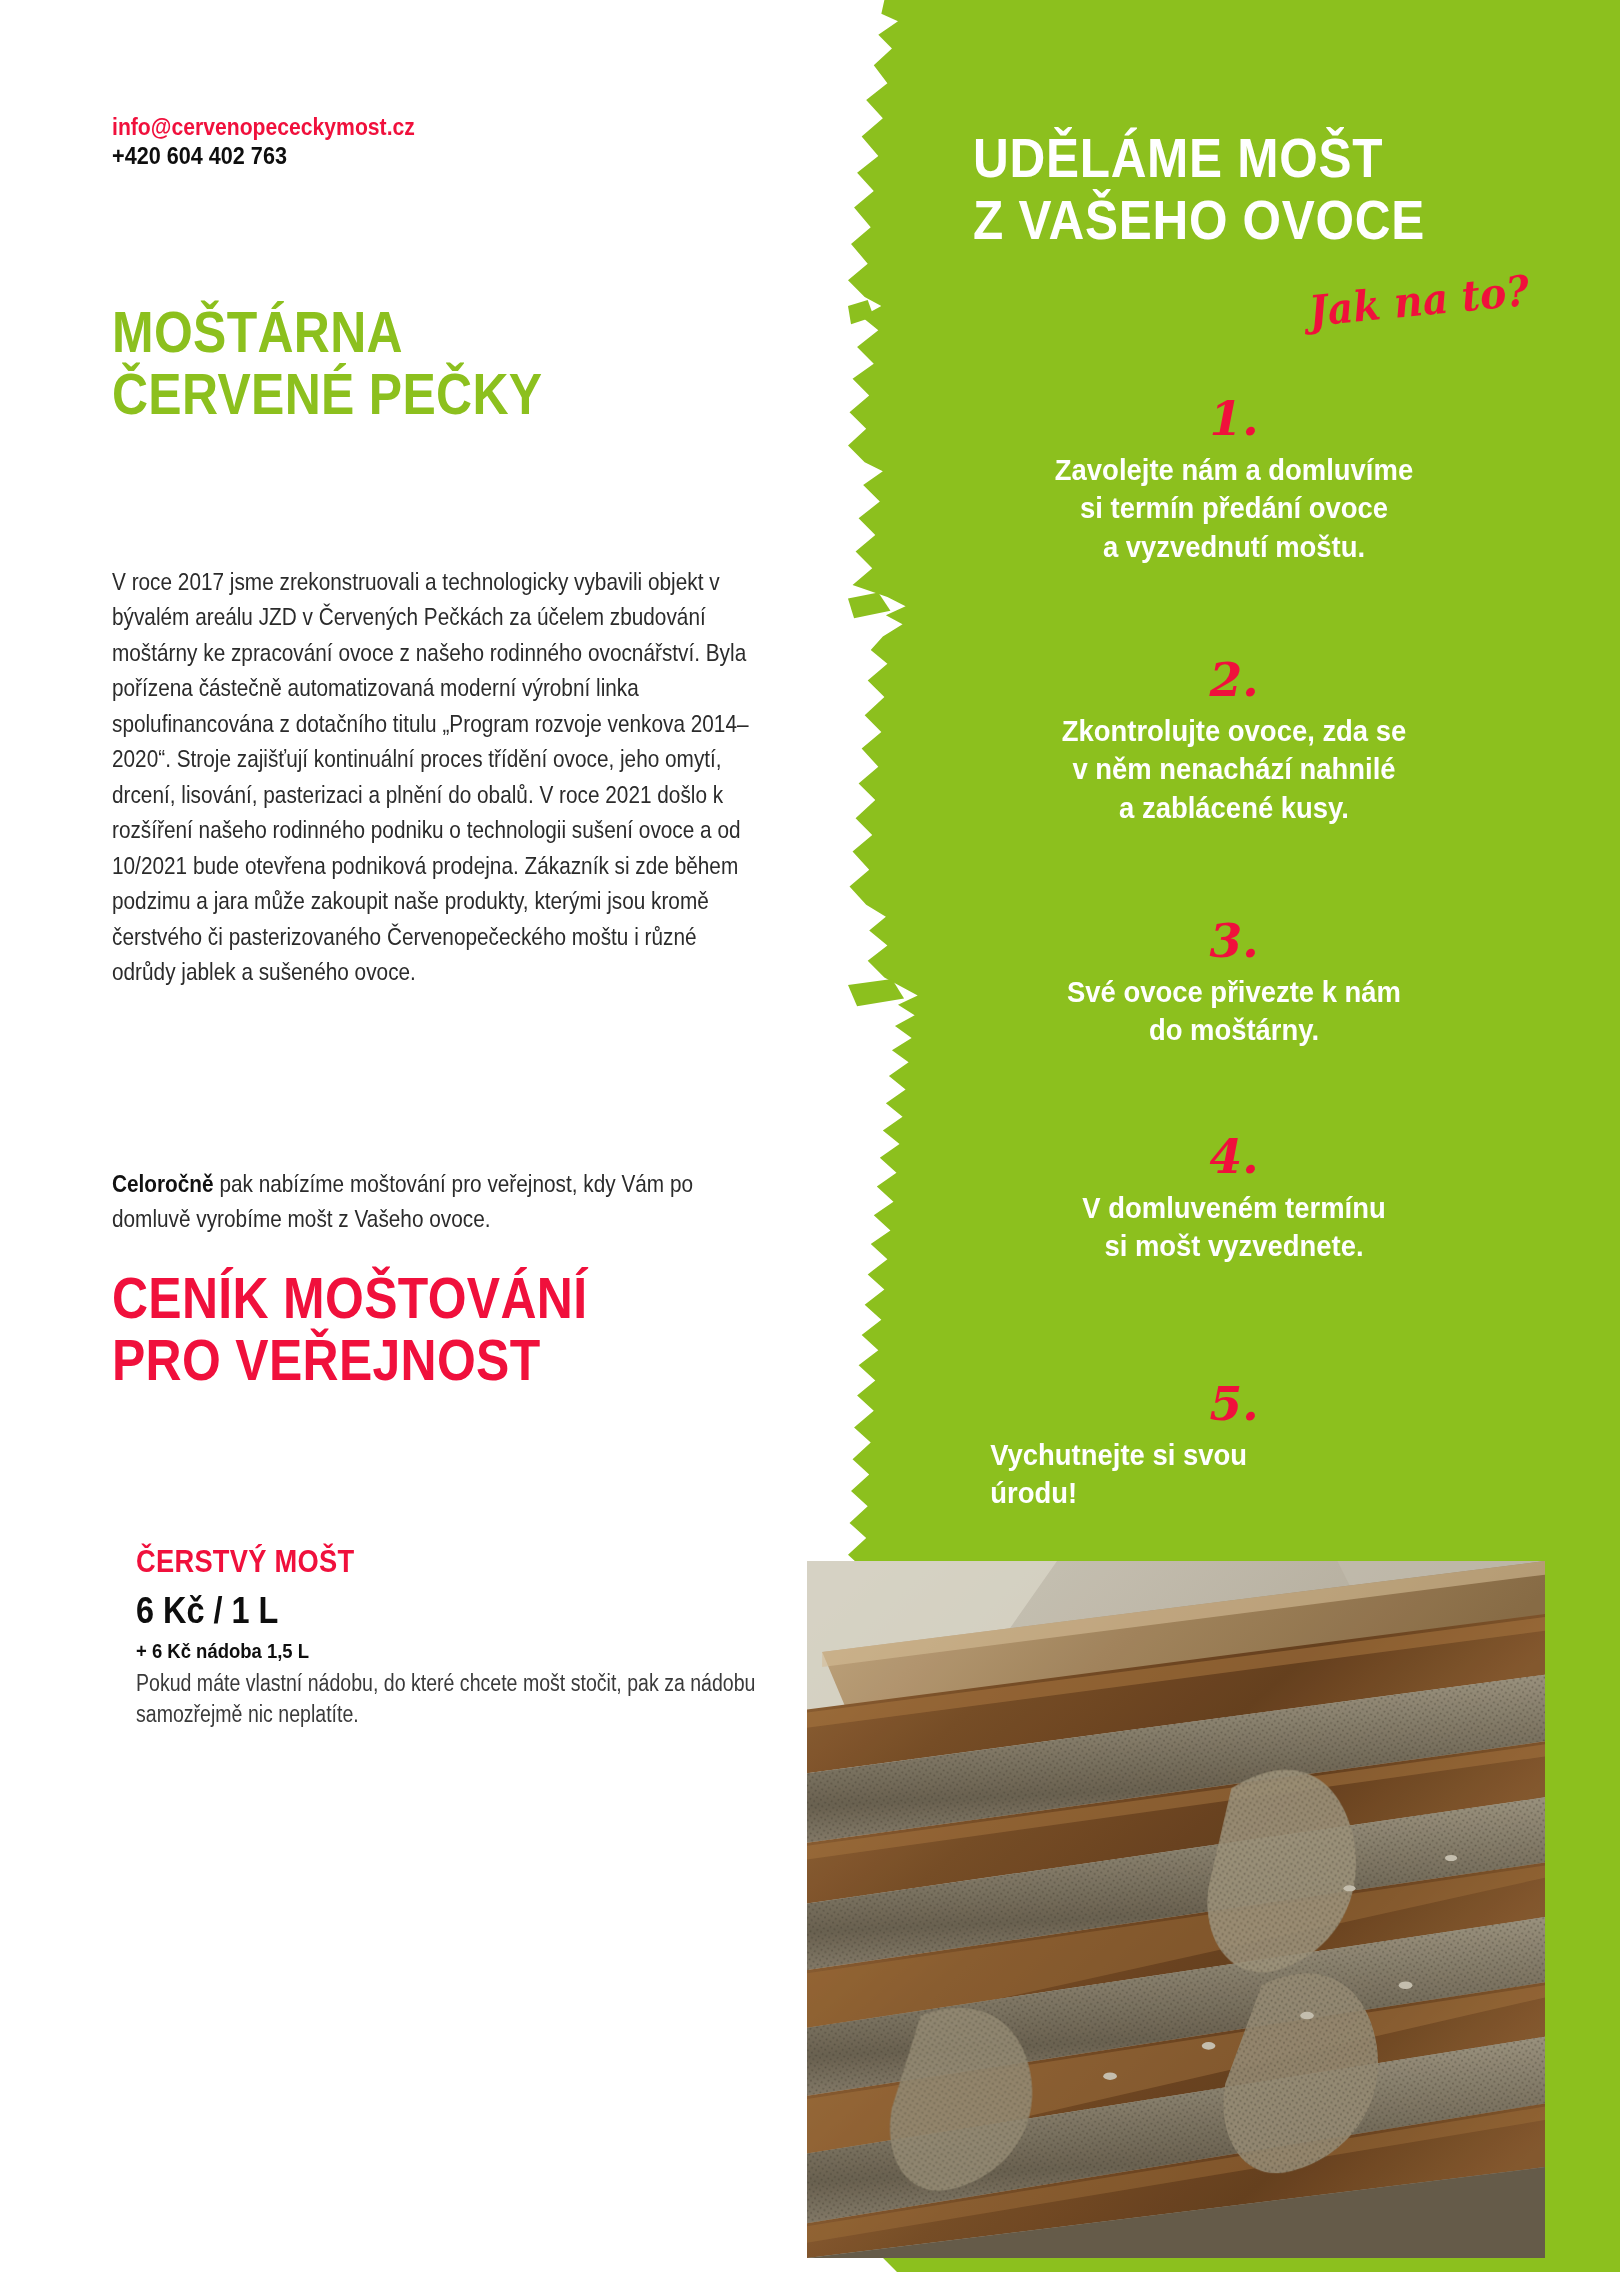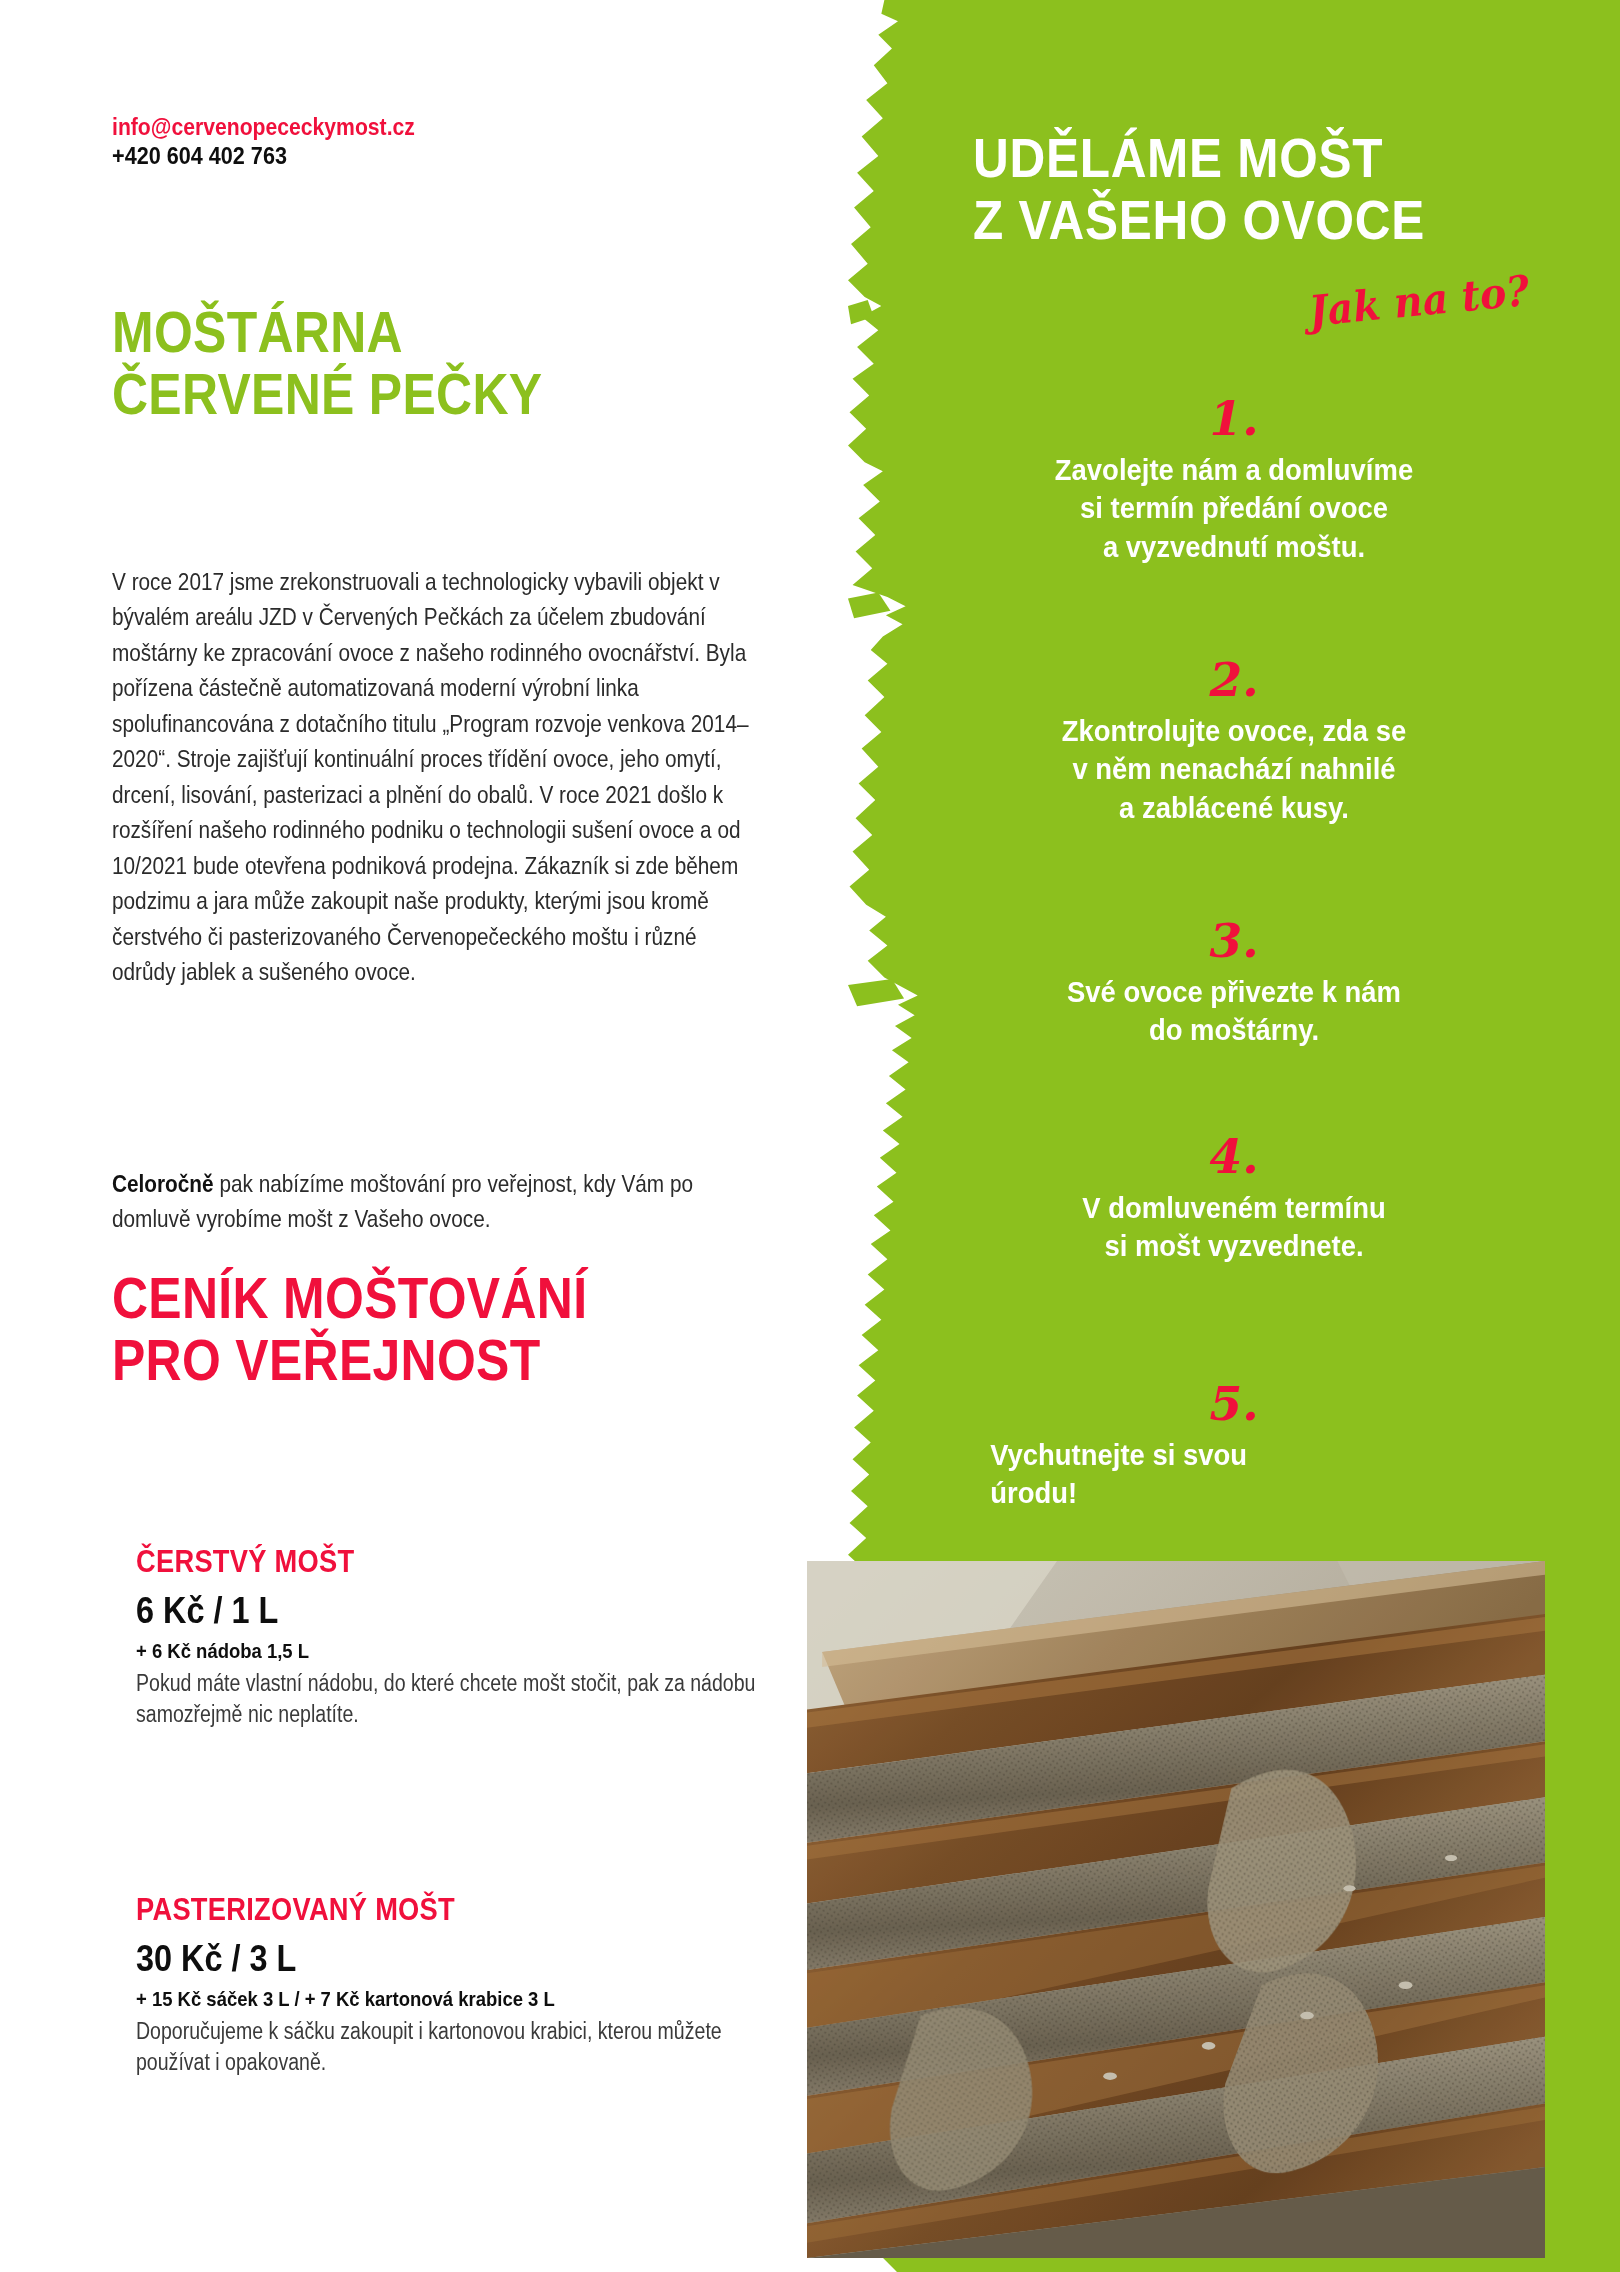--- a/index.html
+++ b/index.html
@@ -341,26 +341,20 @@
     <div>PRO VEŘEJNOST</div>
   </div>
 
   <div class="price-group" id="price-group-fresh">
     <div class="price-title">ČERSTVÝ MOŠT</div>
     <div class="price-amount">6 Kč / 1 L</div>
     <div class="price-extra">+ 6 Kč nádoba 1,5 L</div>
     <p class="price-note">Pokud máte vlastní nádobu, do které chcete mošt stočit, pak za nádobu samozřejmě nic neplatíte.</p>
   </div>
 
-  <div class="price-group" id="price-group-past">
-    <div class="price-title">PASTERIZOVANÝ MOŠT</div>
-    <div class="price-amount">30 Kč / 3 L</div>
-    <div class="price-extra">+ 15 Kč sáček 3 L / + 7 Kč kartonová krabice 3 L</div>
-    <p class="price-note">Doporučujeme k sáčku zakoupit i kartonovou krabici, kterou můžete používat i opakovaně.</p>
-  </div>
 
 </div>
 
 <div id="right-content">
 
   <div class="panel-heading">
     <div>UDĚLÁME MOŠT</div>
     <div>Z VAŠEHO OVOCE</div>
   </div>
 

